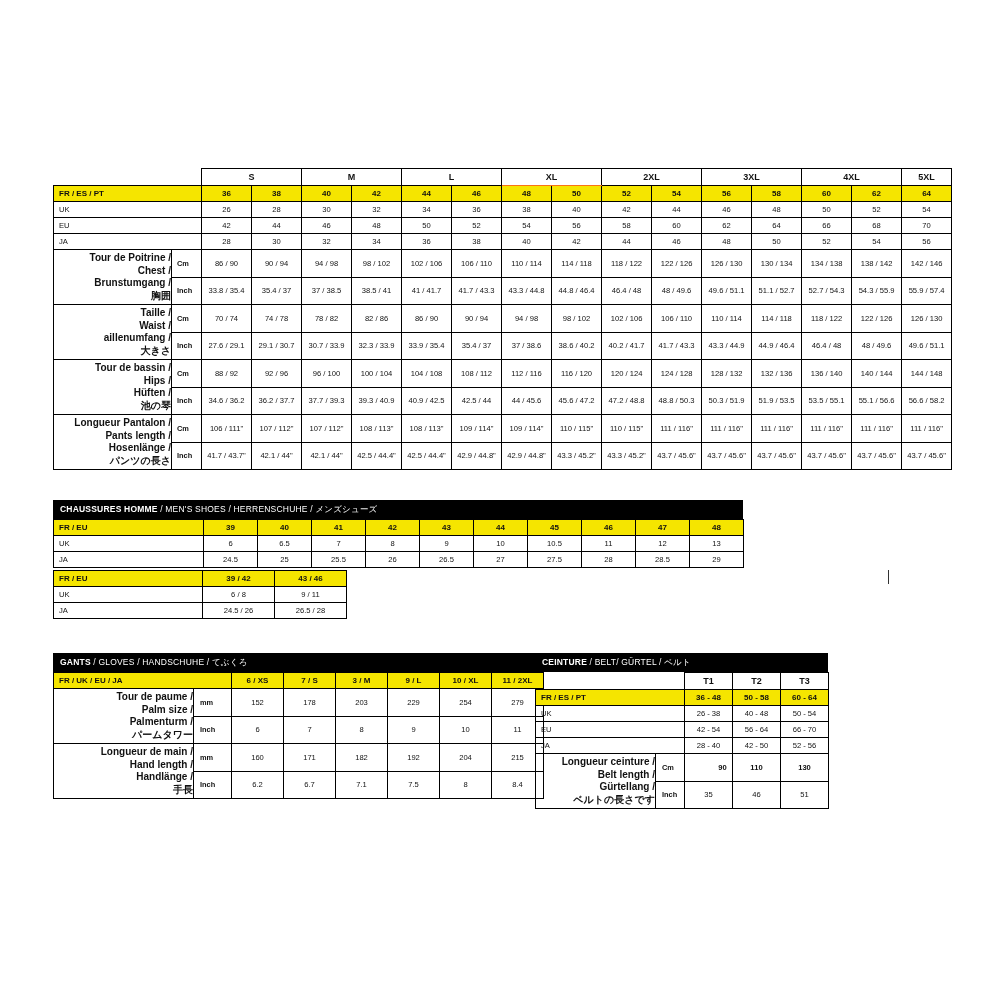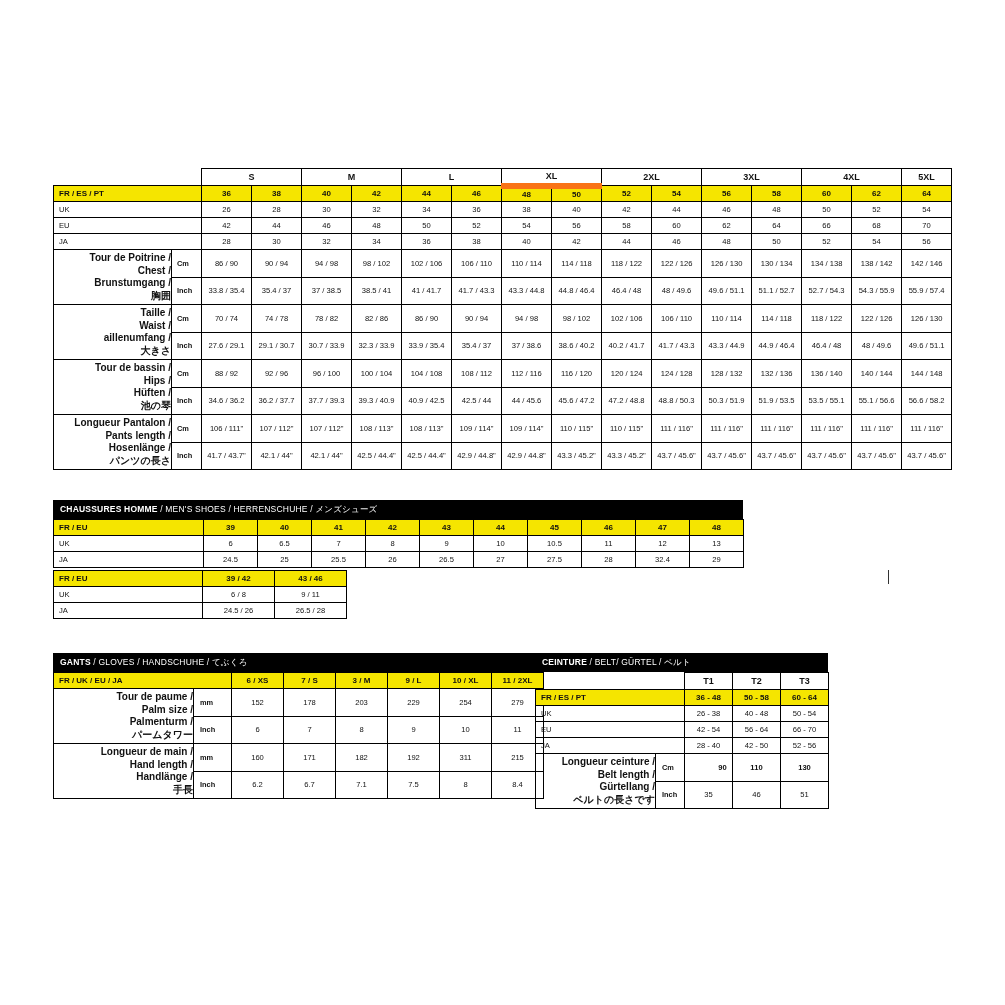--- a/index.html
+++ b/index.html
@@ -100,21 +100,21 @@
         <col style="width:50px">
           <col style="width:50px">
         <col style="width:50px">
       </colgroup>
       <tbody id="men-body">
           <tr class="sizerow">
             <td colspan="2" style="border-left:none;border-top:none;border-right:none;"></td>
             <td class="c" colspan="2" style="border-bottom:1px solid #000;">S</td>
             <td class="c" colspan="2" style="border-bottom:1px solid #000;">M</td>
             <td class="c" colspan="2" style="border-bottom:1px solid #000;">L</td>
-            <td class="c" colspan="2" style="border-bottom:6px solid #f97316;">XL</td>
+            <td class="c" colspan="2" style="border-bottom:1px solid #f97316;">XL</td>
             <td class="c" colspan="2" style="border-bottom:1px solid #000;">2XL</td>
             <td class="c" colspan="2" style="border-bottom:1px solid #000;">3XL</td>
             <td class="c" colspan="2" style="border-bottom:1px solid #000;">4XL</td>
             <td class="c" colspan="1" style="border-bottom:1px solid #000;">5XL</td>
           </tr>
           <tr class="frrow">
             <td class="lbl yellow" colspan="2">FR / ES / PT</td>
             <td class="val yellow">36</td>
             <td class="val yellow">38</td>
             <td class="val yellow">40</td>
@@ -405,21 +405,21 @@
           <tr>
             <td class="lbl ">JA</td>
             <td>24.5</td>
             <td>25</td>
             <td>25.5</td>
             <td>26</td>
             <td>26.5</td>
             <td>27</td>
             <td>27.5</td>
             <td>28</td>
-            <td>32.4</td>
+            <td>28.5</td>
             <td>29</td>
           </tr>
         </tbody>
     </table>
   </div>
 
   <div id="socks-block">
     <table id="socks-table">
       <colgroup>
           <col style="width:149px">
@@ -500,21 +500,21 @@
               <div class="cat">Longueur de main /</div>
               <div class="cat sub">Hand length /</div>
               <div class="cat sub">Handlänge /</div>
               <div class="cat sub">手長</div>
             </td>
             <td class="unit">mm</td>
             <td class="val">160</td>
             <td class="val">171</td>
             <td class="val">182</td>
             <td class="val">192</td>
-            <td class="val">311</td>
+            <td class="val">204</td>
             <td class="val">215</td>
           </tr>
           <tr>
             <td class="unit">Inch</td>
             <td class="val">6.2</td>
             <td class="val">6.7</td>
             <td class="val">7.1</td>
             <td class="val">7.5</td>
             <td class="val">8</td>
             <td class="val">8.4</td>

